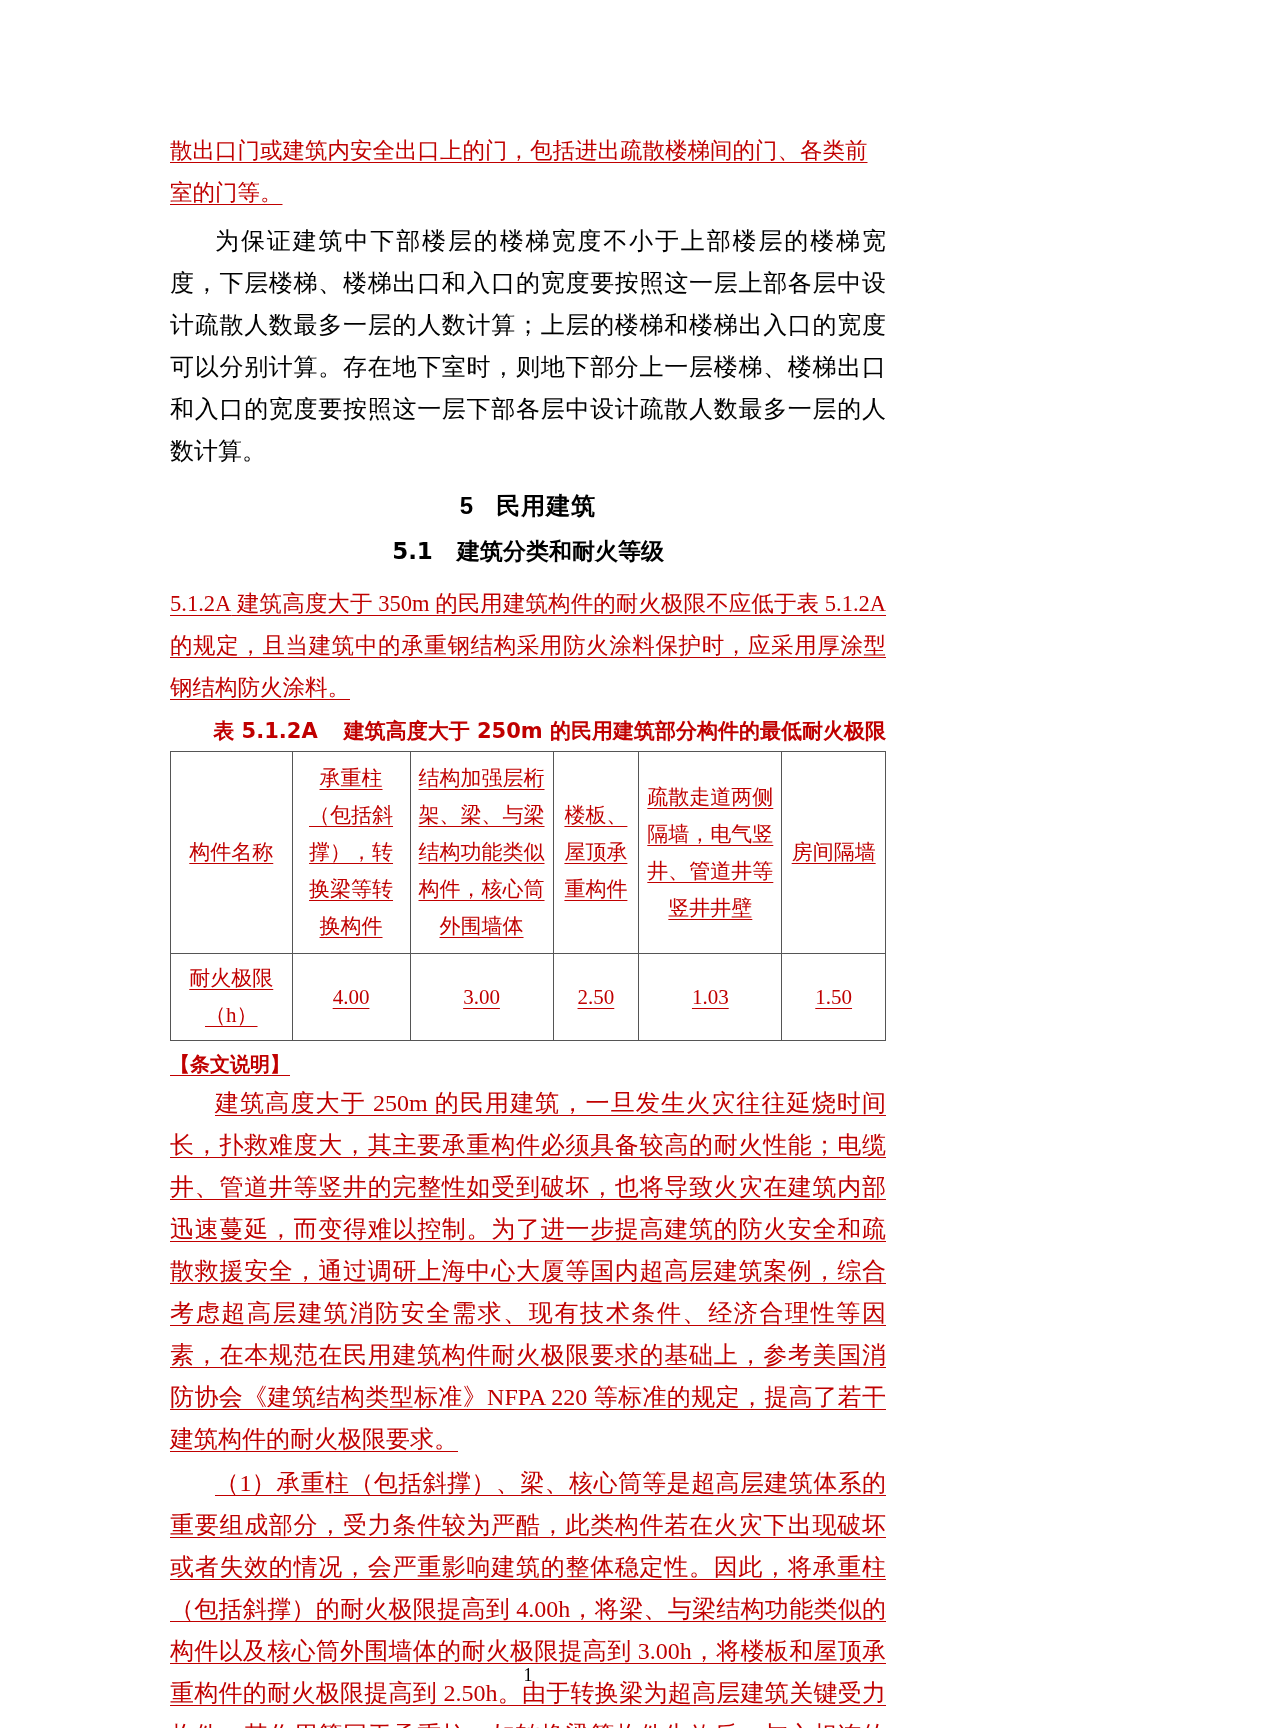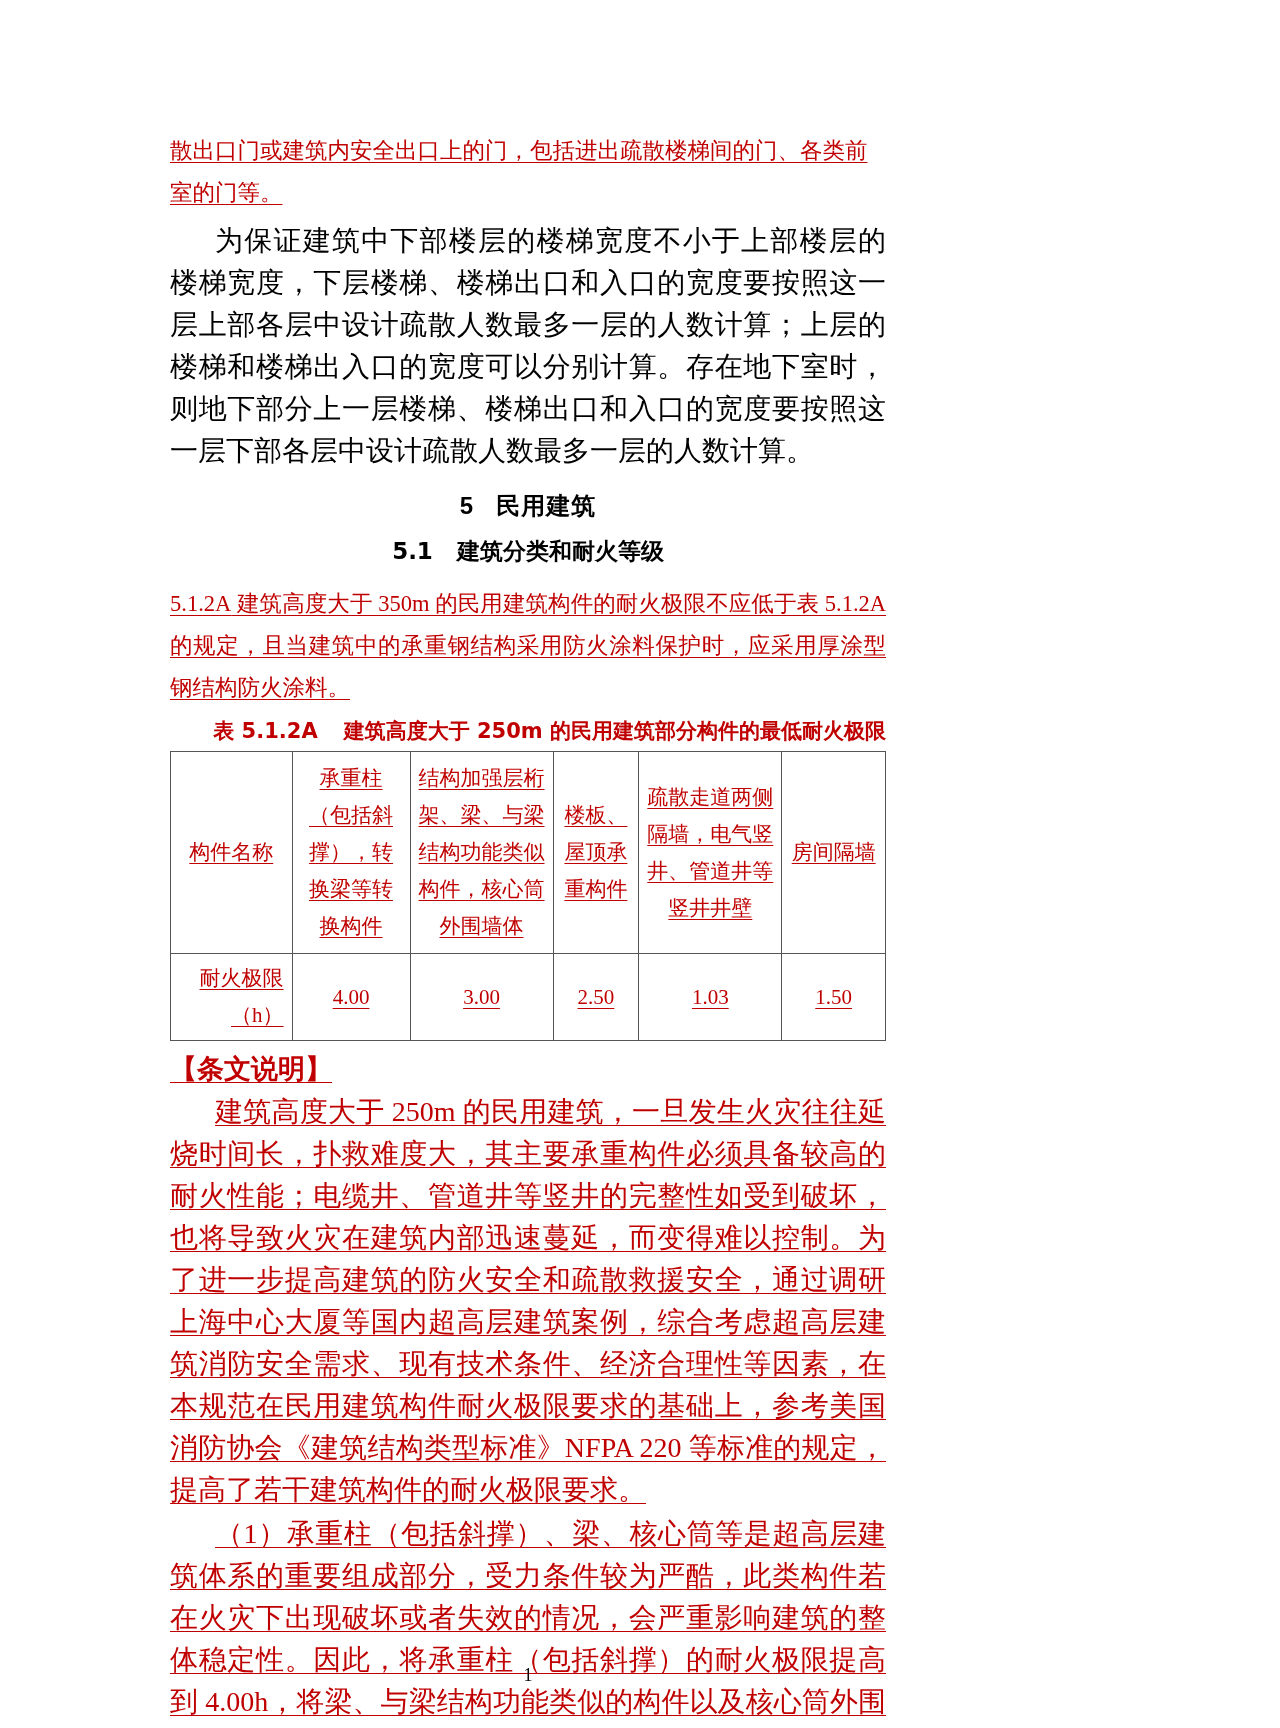--- a/index.html
+++ b/index.html
@@ -23,21 +23,21 @@
   .red {
     color: #c00000;
   }
   .u {
     text-decoration: underline;
     text-decoration-thickness: 1px;
     text-underline-offset: 4px;
   }
   p {
     margin: 0;
-    font-size: 28px;
+    font-size: 24px;
     line-height: 42px;
     text-align: justify;
   }
   p.indent {
     text-indent: 45px;
   }
   .top-line {
     font-size: 22.5px;
     line-height: 42px;
     margin-bottom: 6px;
@@ -95,27 +95,26 @@
     font-size: 21px;
     line-height: 37px;
     padding: 20px 6px;
     color: #c00000;
   }
   table.fire td.head {
     padding: 8px 8px;
   }
   table.fire td.rowlabel {
     padding: 6px 8px;
-    text-align: right;
   }
   .note-head {
     display: inline-block;
     font-family: "DejaVu Sans", "Liberation Sans", sans-serif;
     font-weight: bold;
-    font-size: 27px;
+    font-size: 20px;
     margin: 10px 0 2px 0;
   }
   .body-text {
     margin-top: 2px;
   }
   .pagenum {
     position: absolute;
     left: 0;
     right: 0;
     bottom: 42px;

